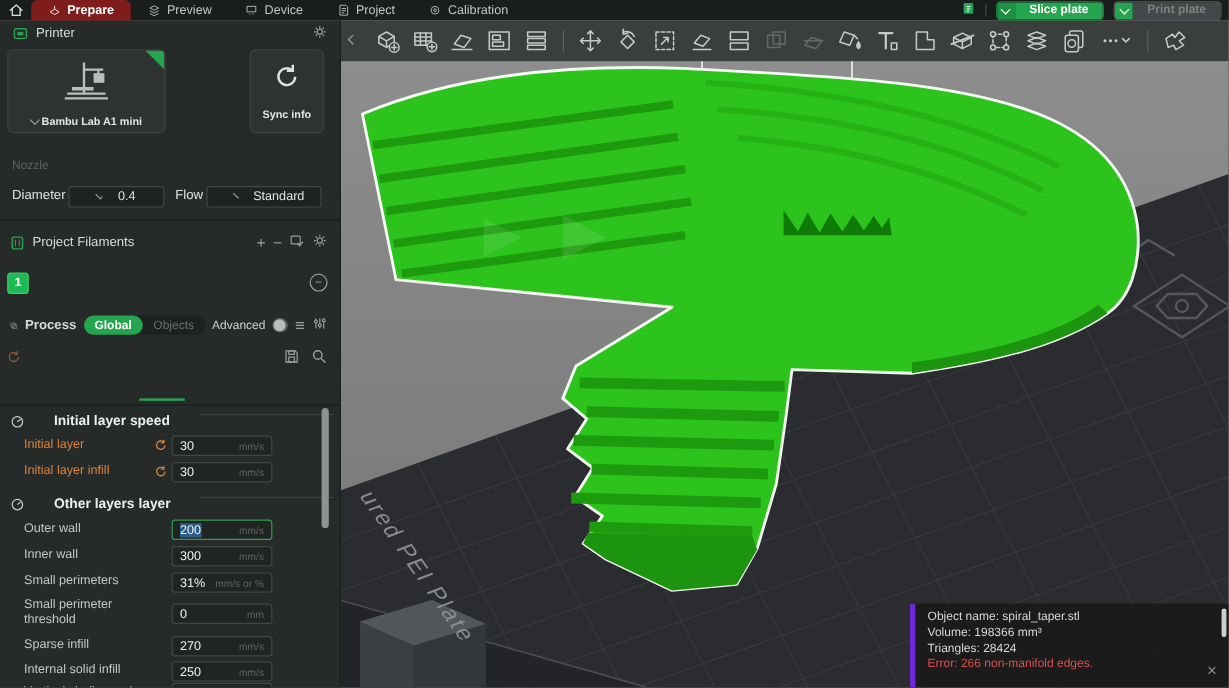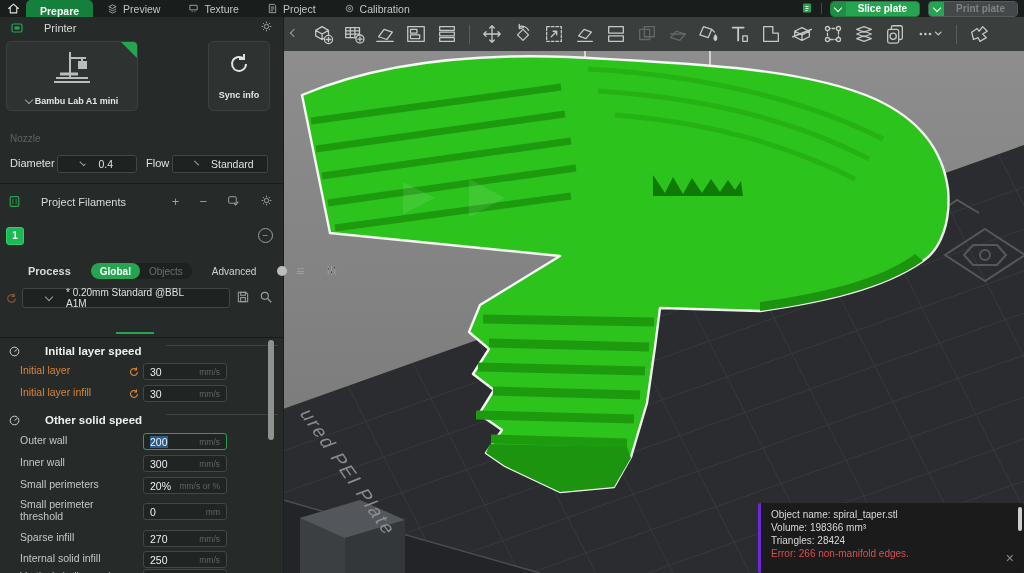--- a/index.html
+++ b/index.html
@@ -5,34 +5,34 @@
   html,body{margin:0;padding:0;background:#000;}
   #app{position:relative;width:1024px;height:573px;overflow:hidden;
        font-family:"Liberation Sans",sans-serif;background:#868686;}
   .abs{position:absolute;}
   
   #topbar{position:absolute;left:0;top:0;width:1024px;height:17px;background:#191d1b;
           display:flex;align-items:center;z-index:40;}
   .tb-tab{display:flex;align-items:center;gap:5px;height:17px;padding:0 14px;
           color:#c3c7c4;font-size:10.5px;}
   .tb-tab svg{width:11px;height:11px;stroke:#c3c7c4;fill:none;stroke-width:1.6;}
-  .tb-tab.active{background:#15803d;border-radius:5px 5px 0 0;color:#fff;font-weight:bold;flex-direction:column;}
+  .tb-tab.active{background:#7f1d1d;border-radius:5px 5px 0 0;color:#fff;font-weight:bold;}
   .tb-tab.active svg{stroke:#fff;}
   .tb-right{margin-left:auto;display:flex;align-items:center;gap:8px;padding-right:6px;}
   .tb-div{width:1px;height:11px;background:#44494a;}
   .btn-group{display:flex;height:14px;border-radius:4px;overflow:hidden;font-size:10px;font-weight:bold;}
   .btn-chev{width:15px;display:flex;align-items:center;justify-content:center;}
   .btn-main{padding:0 12px;display:flex;align-items:center;}
   .chev{display:inline-block;width:5px;height:5px;border-left:1.4px solid #9aa09d;
         border-bottom:1.4px solid #9aa09d;transform:rotate(-45deg);margin-top:-2px;}
   .chev.w{border-color:#fff;}
   
   #sidebar{position:absolute;left:0;top:17px;width:283px;height:556px;background:#262b29;z-index:30;
            border-right:1px solid #191d1b;}
-  .hdr{position:absolute;display:flex;align-items:center;gap:20px;color:#d8dbd9;font-size:11px;}
+  .hdr{position:absolute;display:flex;align-items:center;gap:6px;color:#d8dbd9;font-size:11px;}
   .card{position:absolute;background:#2e3331;border:1px solid #3b413e;border-radius:5px;overflow:hidden;}
   .card-lbl{position:absolute;bottom:4px;left:0;right:0;text-align:center;color:#e3e6e4;font-size:9px;
             display:flex;align-items:center;justify-content:center;gap:3px;}
   .dim{color:#5d6461;}
   .sel{position:absolute;background:#1e2220;border:1px solid #414744;border-radius:3px;
        display:flex;align-items:center;gap:14px;padding:0 23px;color:#dfe2e0;font-size:10.5px;height:18px;box-sizing:border-box;}
   .icnbtn{color:#9aa09d;font-size:13px;line-height:1;}
   .pillwrap{display:flex;align-items:center;background:#1d211f;border-radius:9px;height:16px;font-size:10px;}
   .pill-on{background:#26a550;color:#fff;border-radius:9px;height:16px;display:flex;align-items:center;padding:0 9px;font-weight:bold;}
   .pill-off{color:#6b706d;padding:0 9px;}
@@ -62,21 +62,21 @@
   #viewport{position:absolute;left:283px;top:17px;width:741px;height:556px;overflow:hidden;
             background:linear-gradient(#8f8f8f,#7d7d7d 70%,#828282);}
   #vtoolbar{position:absolute;left:0;top:0;width:741px;height:34px;background:#3a3e3c;
             display:flex;align-items:center;gap:5px;padding-left:8px;box-sizing:border-box;z-index:10;}
   .ti{width:26px;height:26px;display:flex;align-items:center;justify-content:center;flex:none;}
   .ti svg{width:22px;height:22px;stroke:#c6c9c7;fill:none;stroke-width:1.4;stroke-linejoin:round;stroke-linecap:round;}
   .ti.off svg{opacity:.3;}
   .ti-div{width:1px;height:19px;background:#5a5e5c;flex:none;margin:0 4px;}
   
   #infobox{position:absolute;left:758px;top:503px;width:266px;height:70px;background:rgba(26,26,26,.93);
-           border-left:3px solid #6d28d9;border-radius:3px;z-index:35;color:#d6d8d6;
+           border-left:5px solid #6d28d9;border-radius:3px;z-index:35;color:#d6d8d6;
            font-size:10px;line-height:13px;padding:5px 10px;box-sizing:border-box;}
   #infobox .err{color:#d84f4f;}
   #infobox .close{position:absolute;right:10px;bottom:8px;color:#8a8d8b;font-size:14px;}
   #infobox .mini-scroll{position:absolute;right:2px;top:4px;width:4px;height:24px;background:#cfcfcf;border-radius:2px;}
 </style>
 </head>
 <body>
 
 <div id="app">
 
@@ -95,21 +95,21 @@
     <div class="tb-tab">
       <svg viewBox="0 0 24 24">
           <path d="M4,8 L12,4 L20,8 L12,12 Z M4,13 L12,17 L20,13 M4,18 L12,22 L20,18"></path>
         </svg>
       <span>Preview</span>
     </div>
     <div class="tb-tab">
       <svg viewBox="0 0 24 24">
           <path d="M4,5 H20 V15 H4 Z M8,19 H10 M14,19 H16"></path>
         </svg>
-      <span>Texture</span>
+      <span>Device</span>
     </div>
     <div class="tb-tab">
       <svg viewBox="0 0 24 24">
           <path d="M5,3 H16 L19,6 V21 H5 Z M8,9 H16 M8,13 H16 M8,17 H13"></path>
         </svg>
       <span>Project</span>
     </div>
     <div class="tb-tab">
       <svg viewBox="0 0 24 24">
           <circle cx="12" cy="12" r="7"></circle>
@@ -248,24 +248,20 @@
           </svg>
       </span>
     </div>
 
     <span class="abs" style="left:5px;top:274px">
       <svg viewBox="0 0 24 24" style="width:13px;height:13px;stroke:#8a5a3a;fill:none;stroke-width:2">
           <path d="M19,12 a7,7 0 1 1 -2,-5"></path>
           <path d="M17,3 L17,8 L12,8"></path>
         </svg>
     </span>
-    <div class="sel" style="left:22px;top:271px;width:208px;height:20px">
-      <span class="chev"></span>
-        <span style="font-size:10px">* 0.20mm Standard @BBL A1M</span>
-    </div>
     <span class="abs" style="left:236px;top:273px">
       <svg viewBox="0 0 24 24" style="width:14px;height:14px;stroke:#9aa09d;fill:none;stroke-width:1.8">
           <path d="M4,4 H17 L20,7 V20 H4 Z"></path>
           <rect x="8" y="4" width="8" height="5"></rect>
           <rect x="8" y="13" width="8" height="7"></rect>
         </svg>
     </span>
     <span class="abs" style="left:259px;top:273px">
       <svg viewBox="0 0 24 24" style="width:14px;height:14px;stroke:#9aa09d;fill:none;stroke-width:2">
           <circle cx="10" cy="10" r="6"></circle>
@@ -305,41 +301,41 @@
         <span class="ival">30</span>
         <span class="iunit">mm/s</span>
       </div>
     </div>
 
     <div class="sechdr" style="left:8px;top:397px">
       <svg viewBox="0 0 24 24" style="width:13px;height:13px;stroke:#cfd2d0;fill:none;stroke-width:1.8">
           <circle cx="12" cy="12" r="8"></circle>
           <path d="M12,12 L17,8"></path>
         </svg>
-      <span class="t">Other solid speed</span>
+      <span class="t">Other layers layer</span>
         <span class="ln"></span>
     </div>
     <div class="srow" style="top:416px">
       <span class="slabel">Outer wall</span>
       <div class="ibox selbox">
         <span class="ival hl">200</span>
         <span class="iunit">mm/s</span>
       </div>
     </div>
     <div class="srow" style="top:438px">
       <span class="slabel">Inner wall</span>
       <div class="ibox">
         <span class="ival">300</span>
         <span class="iunit">mm/s</span>
       </div>
     </div>
     <div class="srow" style="top:460px">
       <span class="slabel">Small perimeters</span>
       <div class="ibox">
-        <span class="ival">20%</span>
+        <span class="ival">31%</span>
         <span class="iunit">mm/s or %</span>
       </div>
     </div>
     <div class="srow" style="top:480px;height:28px">
       <span class="slabel">Small perimeter threshold</span>
       <div class="ibox" style="top:6px">
         <span class="ival">0</span>
         <span class="iunit">mm</span>
       </div>
     </div>

